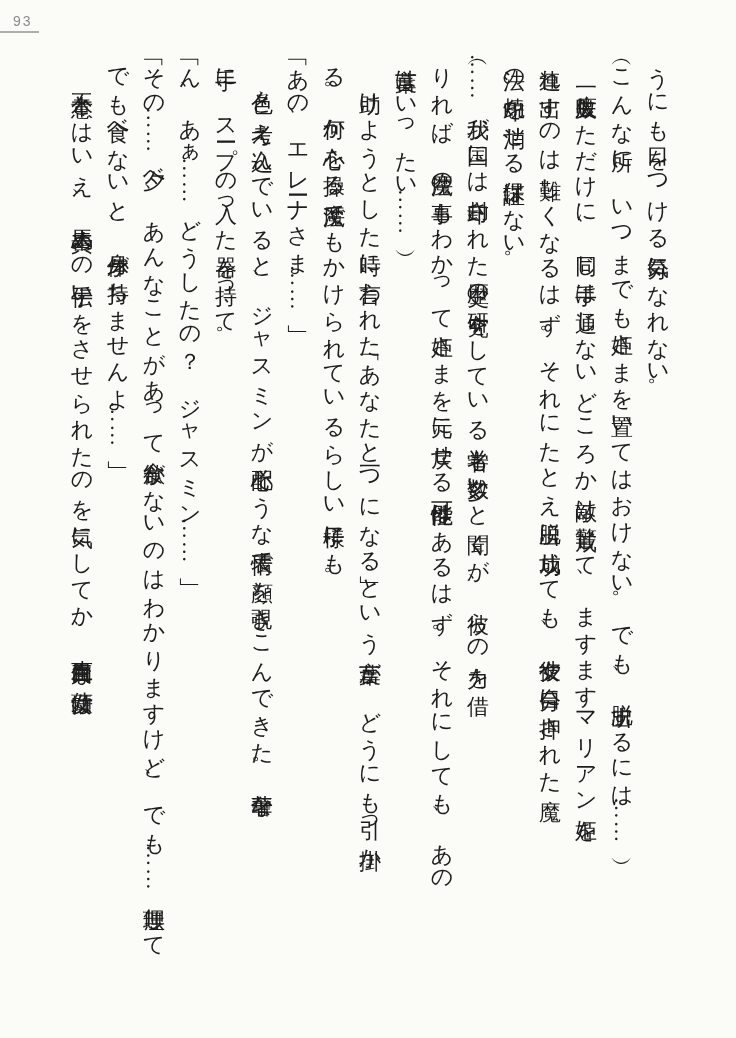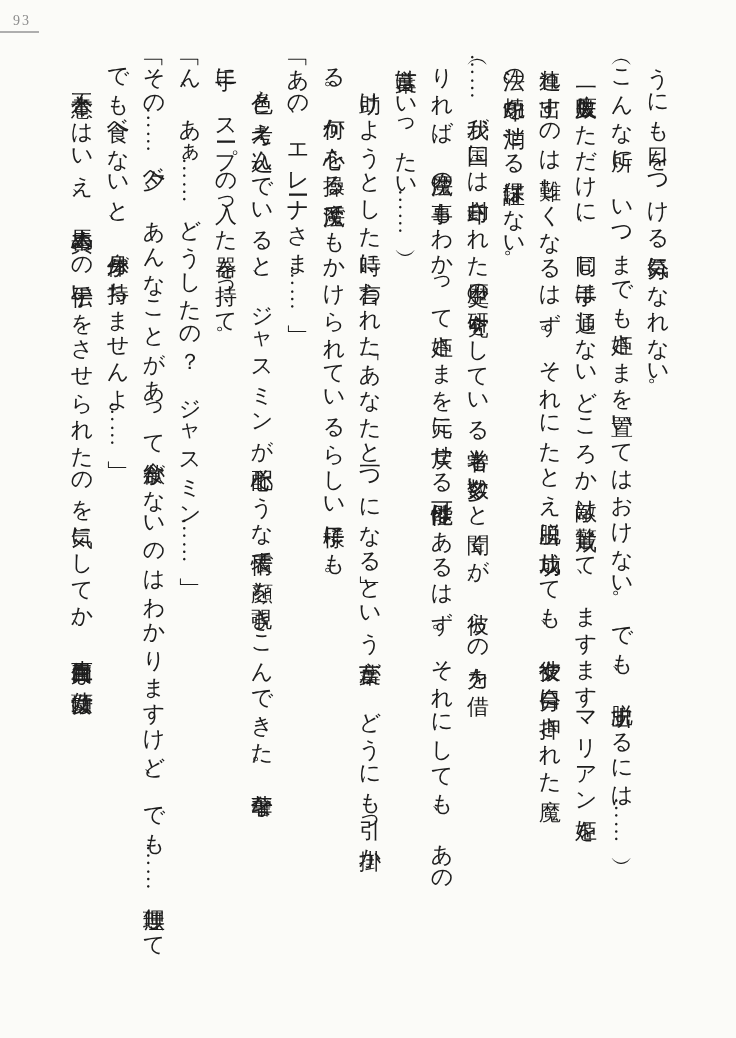--- a/index.html
+++ b/index.html
@@ -14,21 +14,21 @@
     overflow: hidden;
   }
   .page {
     position: absolute;
     inset: 0;
   }
   .pagenum {
     position: absolute;
     top: 13px;
     left: 13px;
-    font-family: Liberation Serif, serif;
+    font-family: Liberation Sans, sans-serif;
     font-size: 14px;
     letter-spacing: 2px;
     color: #8b8b8b;
   }
   .pagenum-rule {
     position: absolute;
     top: 31px;
     left: 0;
     width: 39px;
     height: 2px;

